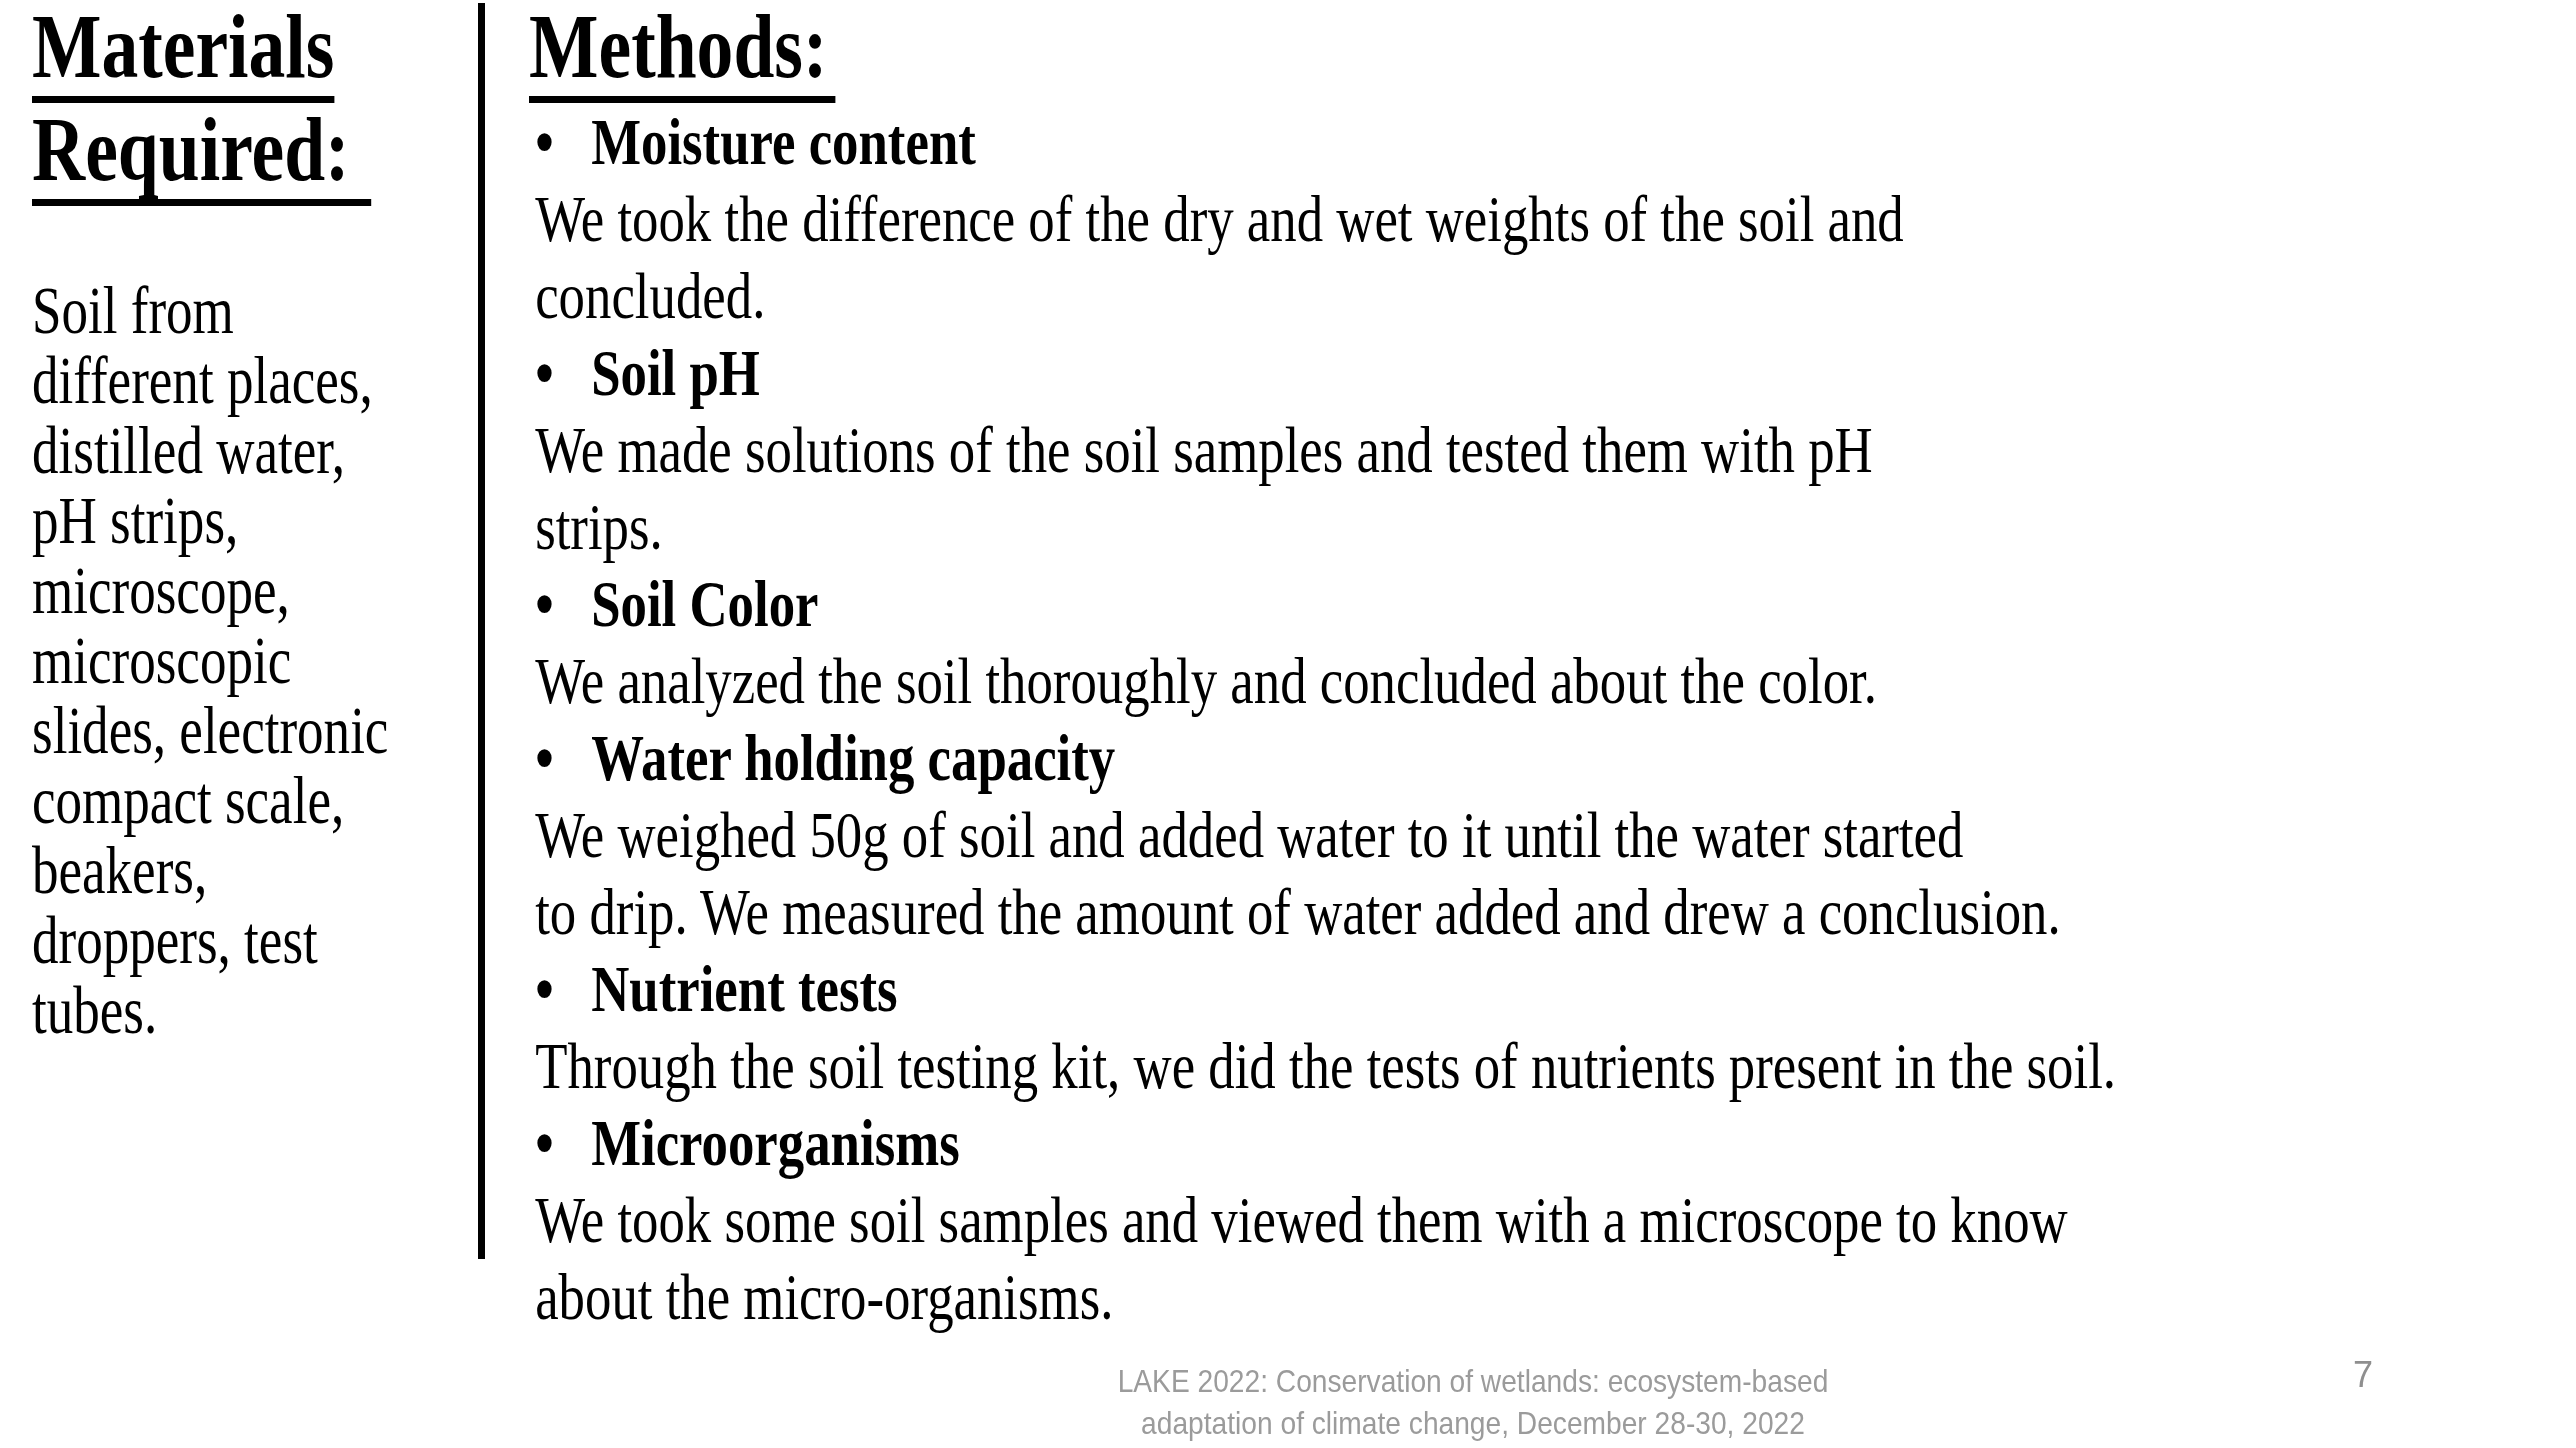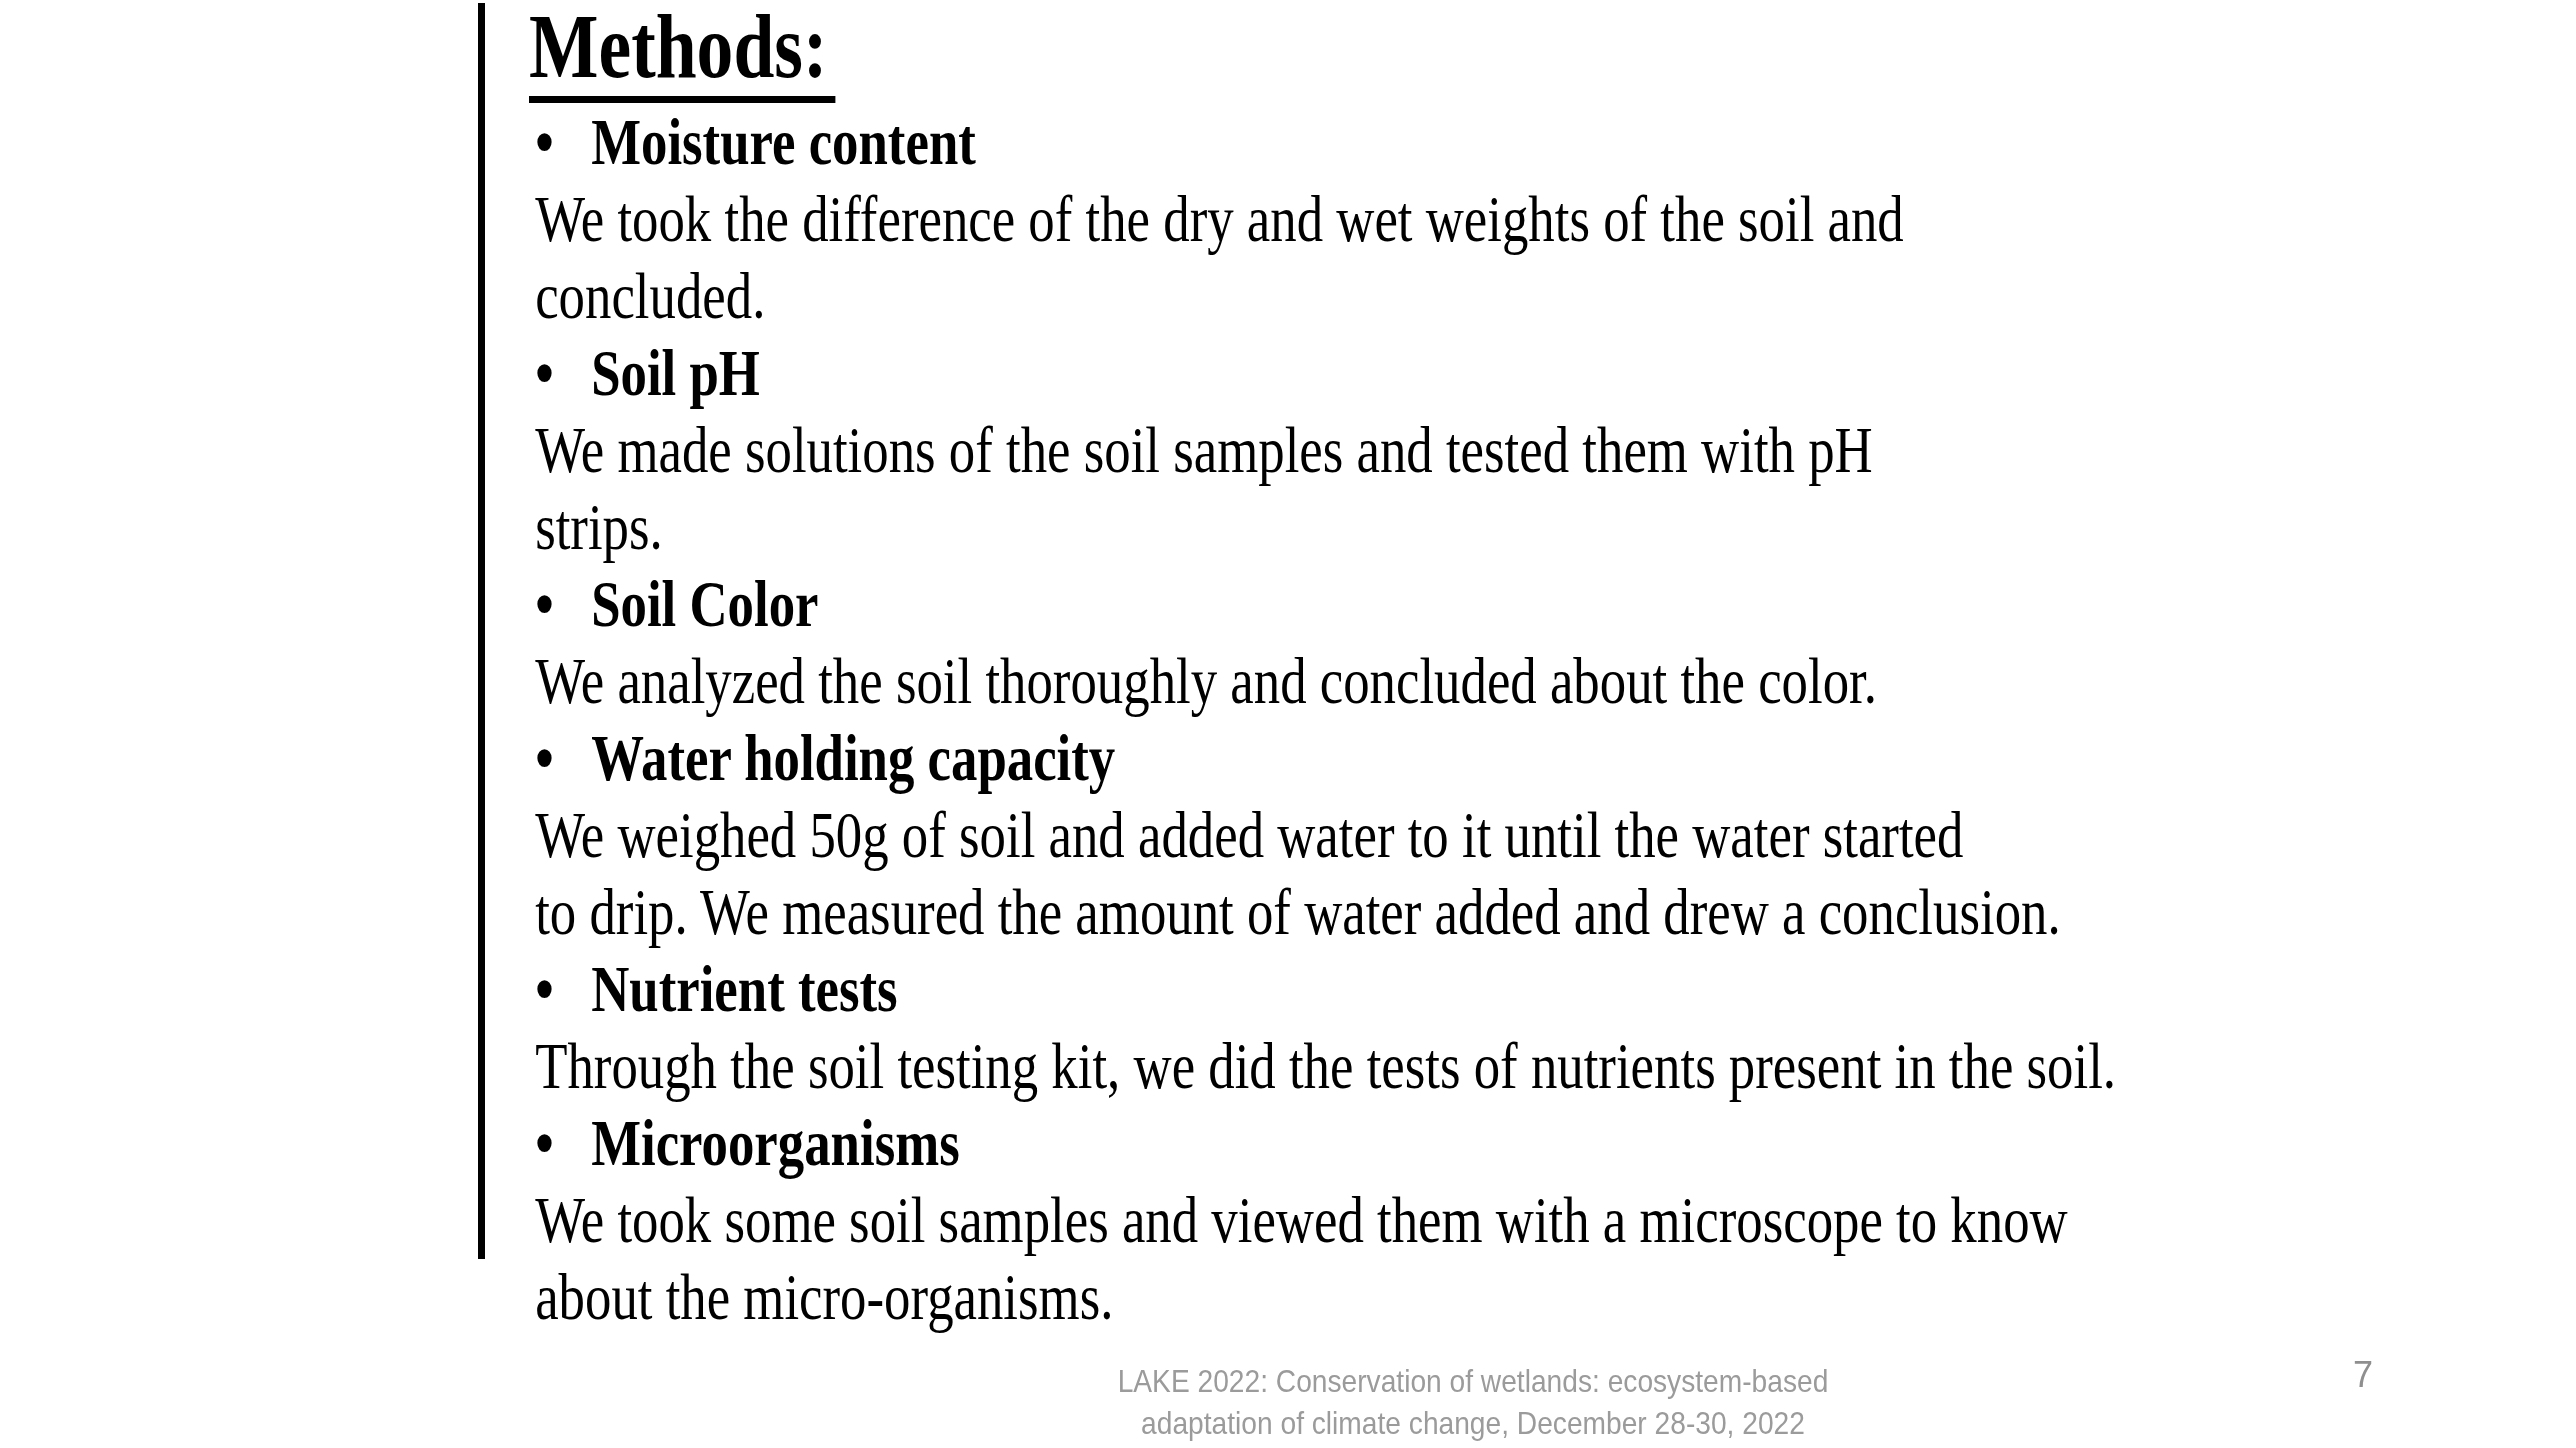--- a/index.html
+++ b/index.html
@@ -104,20 +104,37 @@
     color: #8f8f8f;
   }
 </style>
 </head>
 <body>
 
 <div class="slide">
 
   <div class="divider"></div>
 
+  <div class="left-panel">
+    <div class="left-title">
+      <div><span class="u">Materials</span></div>
+      <div><span class="u u-trail">Required:</span></div>
+    </div>
+    <div class="left-body">Soil from
+different places,
+distilled water,
+pH strips,
+microscope,
+microscopic
+slides, electronic
+compact scale,
+beakers,
+droppers, test
+tubes.</div>
+  </div>
 
   <div class="right-panel">
     <div class="right-title"><span class="u">Methods:</span></div>
 
     <div class="line bullet-line">
       <span class="bullet">•</span>
         <span>Moisture content</span>
     </div>
     <div class="line">We took the difference of the dry and wet weights of the soil and</div>
     <div class="line">concluded.</div>

